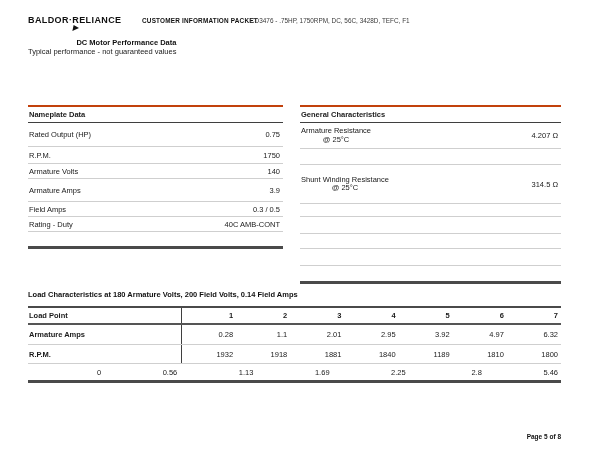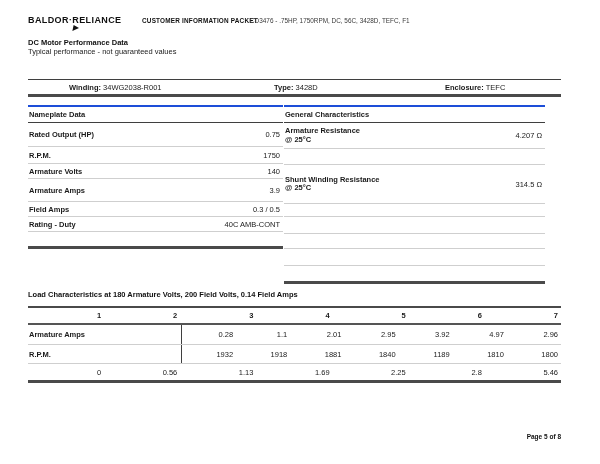--- a/index.html
+++ b/index.html
@@ -13,40 +13,40 @@
   .logo { left:28px; top:15px; font-size:9px; font-weight:800; letter-spacing:0.4px;
           color:#111; display:flex; align-items:center;flex-direction:column; }
   .logo-flag { display:inline-block; margin-left:2px; width:0; height:0;
           border-left:6px solid #111; border-top:3px solid transparent; border-bottom:3px solid transparent;
           transform:skewX(-12deg); }
   .packet-title { left:142px; top:17px; font-size:6.4px; font-weight:700; letter-spacing:0.2px; color:#111; }
   .product-line { left:250px; top:17px; font-size:6.4px; color:#3a3a3a; }
 
   
   .doc-title-block { left:28px; top:39px; font-size:7.5px; line-height:8.6px; color:#222; }
-  .doc-title { font-weight:700; color:#111; }
+  .doc-title { font-weight:700; color:#111;text-align:right; }
 
   
   .winding-band { left:28px; top:79px; width:533px; height:14px;
     border-top:1px solid #3f3f3f; border-bottom:3px solid #4a4a4a; font-size:7.5px; }
   .wb-pair { position:absolute; top:3px; white-space:nowrap; }
   .wb-label { font-weight:700; }
   .wb-winding { left:41px; } .wb-type { left:246px; } .wb-enclosure { left:417px; }
 
   
-  .data-table { top:105px; border-top:2px solid #1d4ed8; border-bottom:3px solid #4a4a4a; }
+  .data-table { top:105px; border-top:2px solid #c2410c; border-bottom:3px solid #4a4a4a; }
   .nameplate { left:28px; width:255px; }
-  .general  { left:284px; width:261px; }
+  .general  { left:300px; width:261px; }
   .table-title { height:15px; display:flex; align-items:center;
     border-bottom:1px solid #3f3f3f; font-weight:700; font-size:7.5px; padding-left:1px; }
   .t-row { display:flex; justify-content:space-between; align-items:center;
     border-bottom:1px solid #cfcfcf; font-size:7.5px; padding:0 3px 0 1px; box-sizing:border-box; }
   .t-row:last-child { border-bottom:none; }
-  .t-label { font-weight:700; }
-  .t-label2 { font-weight:700; line-height:8.2px; }
+  .t-label { font-weight:400; }
+  .t-label2 { font-weight:400; line-height:8.2px;text-align:center; }
   .t-value { text-align:right; }
   .t-empty { border-bottom:1px solid #cfcfcf; }
   .t-empty:last-child { border-bottom:none; }
 
   
   .load-heading { left:28px; top:290px; font-size:7.5px; font-weight:700; color:#111; }
   .load-table { left:28px; top:306px; width:533px;
     border-top:2px solid #4a4a4a; border-bottom:3px solid #4a4a4a; font-size:7.5px; }
   .lt-row { display:flex; align-items:stretch; border-bottom:1px solid #cfcfcf; }
   .lt-row:last-child { border-bottom:none; }
@@ -69,34 +69,20 @@
     <span class="logo-flag"></span>
   </div>
   <div class="abs packet-title">CUSTOMER INFORMATION PACKET</div>
   <div class="abs product-line">CD3476 - .75HP, 1750RPM, DC, 56C, 3428D, TEFC, F1</div>
 
   <div class="abs doc-title-block">
     <div class="doc-title">DC Motor Performance Data</div>
     <div>Typical performance - not guaranteed values</div>
   </div>
 
-  <div class="abs winding-band">
-    <div class="wb-pair wb-winding">
-      <span class="wb-label">Winding:</span>
-      <span>34WG2038-R001</span>
-    </div>
-    <div class="wb-pair wb-type">
-      <span class="wb-label">Type:</span>
-      <span>3428D</span>
-    </div>
-    <div class="wb-pair wb-enclosure">
-      <span class="wb-label">Enclosure:</span>
-      <span>TEFC</span>
-    </div>
-  </div>
 
   <div class="abs data-table nameplate">
     <div class="table-title">Nameplate Data</div>
     <div class="t-row" style="height:24px">
       <span class="t-label">Rated Output (HP)</span>
       <span class="t-value">0.75</span>
     </div>
     <div class="t-row" style="height:17px">
       <span class="t-label">R.P.M.</span>
       <span class="t-value">1750</span>
@@ -141,37 +127,38 @@
     <div class="t-empty" style="height:16px"></div>
     <div class="t-empty" style="height:14px"></div>
     <div class="t-empty" style="height:16px"></div>
     <div class="t-empty" style="height:15px"></div>
   </div>
 
   <div class="abs load-heading">Load Characteristics at 180 Armature Volts, 200 Field Volts, 0.14 Field Amps</div>
 
   <div class="abs load-table">
     <div class="lt-row lt-header" style="height:15px">
+      <div class="lt-label">Load Point</div>
       <div class="lt-cell">1</div>
       <div class="lt-cell">2</div>
       <div class="lt-cell">3</div>
       <div class="lt-cell">4</div>
       <div class="lt-cell">5</div>
       <div class="lt-cell">6</div>
       <div class="lt-cell">7</div>
     </div>
     <div class="lt-row" style="height:19px">
       <div class="lt-label">Armature Amps</div>
       <div class="lt-cell">0.28</div>
       <div class="lt-cell">1.1</div>
       <div class="lt-cell">2.01</div>
       <div class="lt-cell">2.95</div>
       <div class="lt-cell">3.92</div>
       <div class="lt-cell">4.97</div>
-      <div class="lt-cell">2.96</div>
+      <div class="lt-cell">6.32</div>
     </div>
     <div class="lt-row" style="height:18px">
       <div class="lt-label">R.P.M.</div>
       <div class="lt-cell">1932</div>
       <div class="lt-cell">1918</div>
       <div class="lt-cell">1881</div>
       <div class="lt-cell">1840</div>
       <div class="lt-cell">1189</div>
       <div class="lt-cell">1810</div>
       <div class="lt-cell">1800</div>

